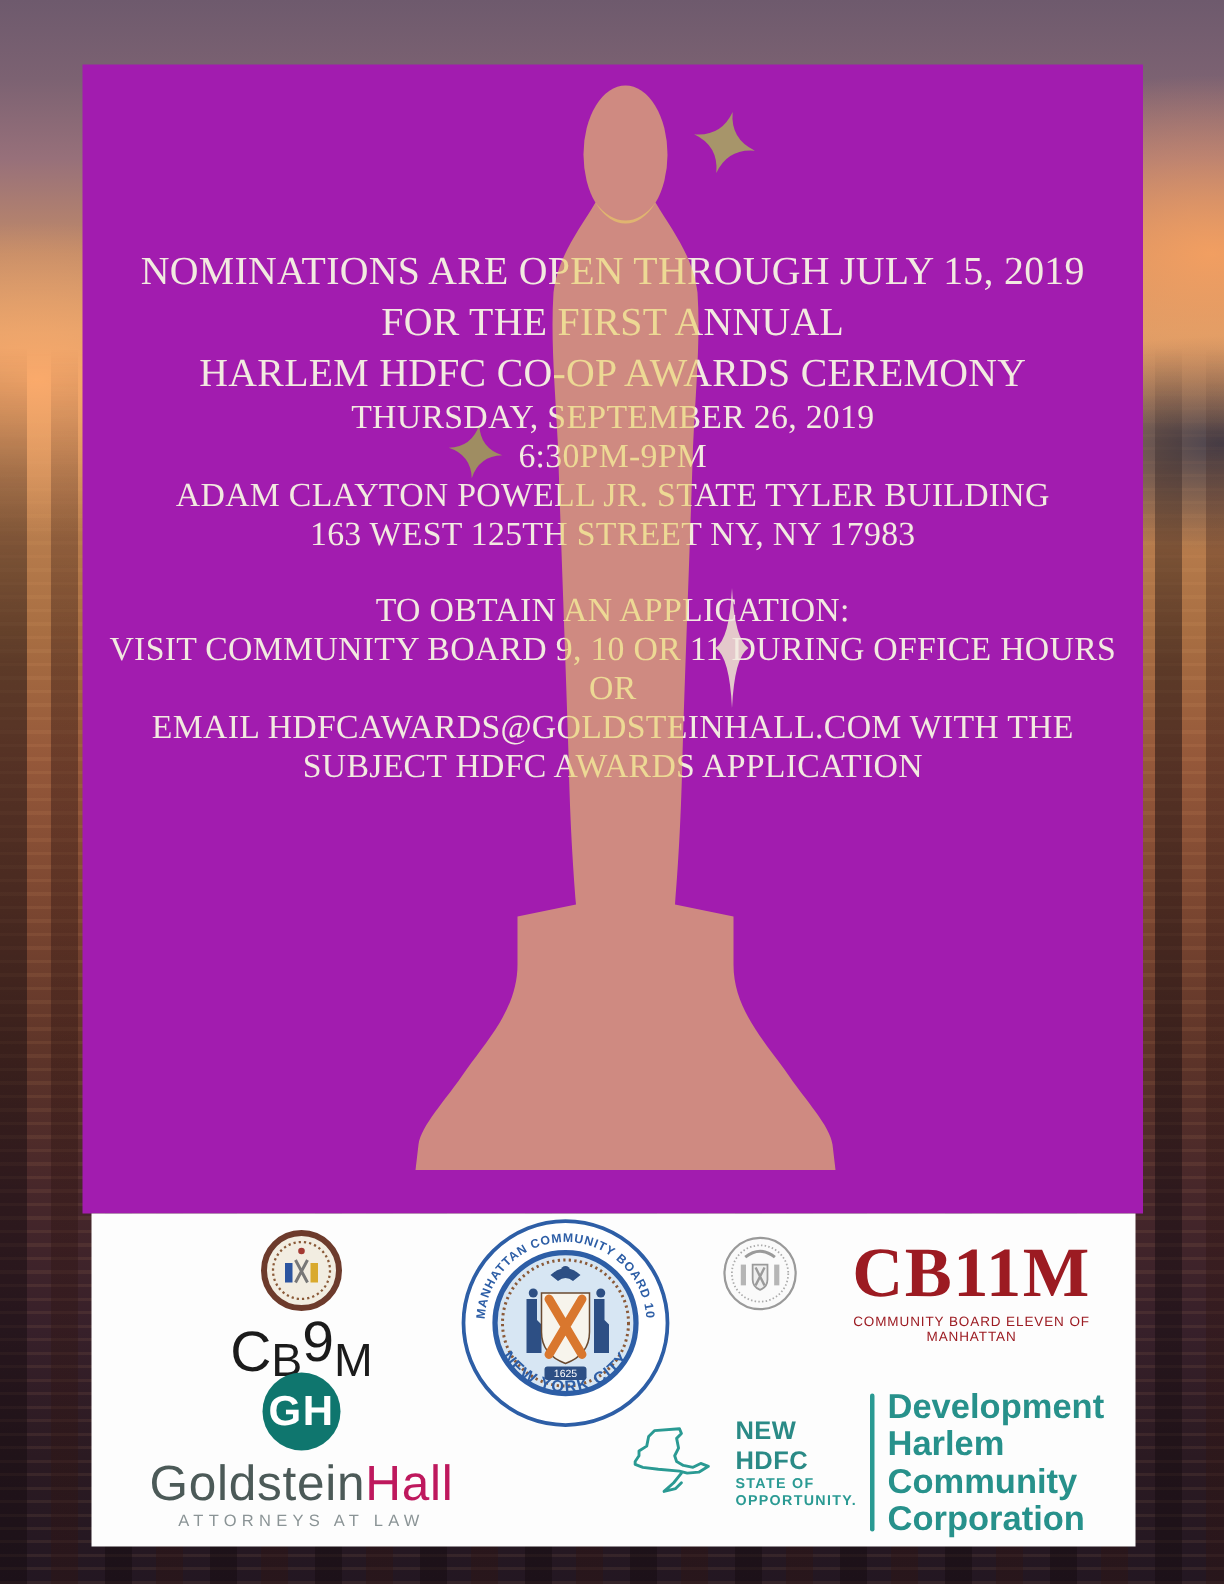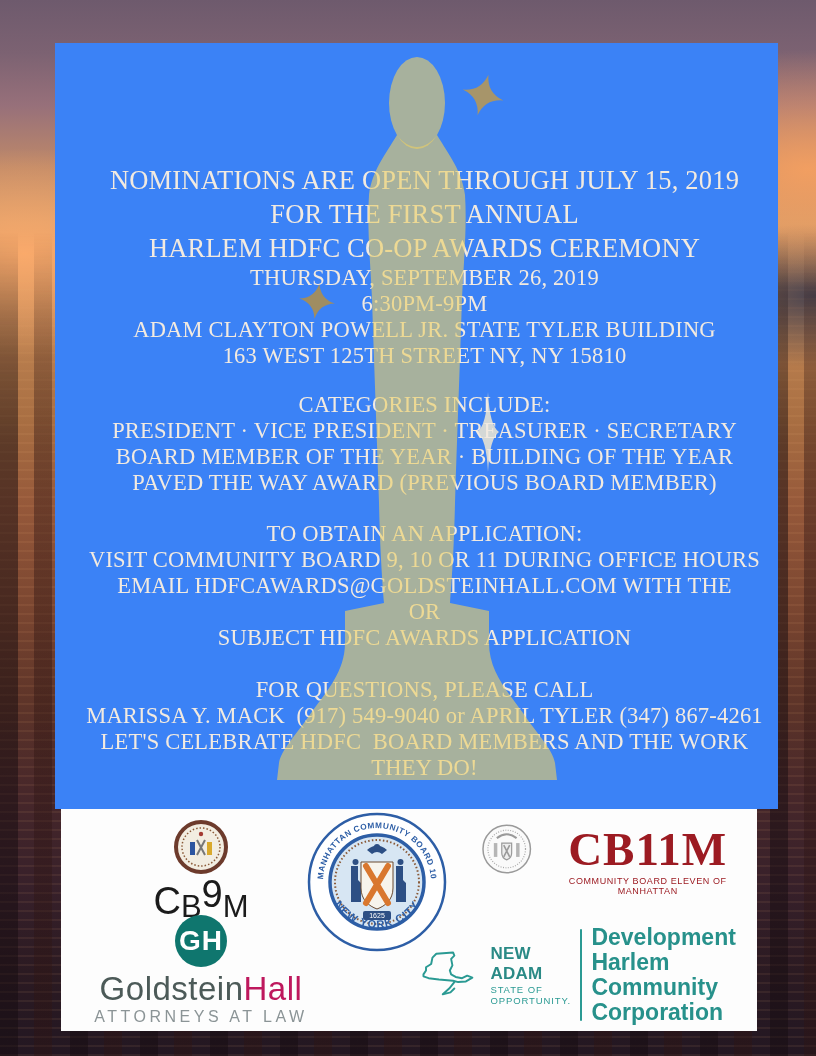--- a/index.html
+++ b/index.html
@@ -21,21 +21,21 @@
     background:
       repeating-linear-gradient(90deg, rgba(22,12,16,.5) 0 18px, rgba(0,0,0,0) 18px 34px,
         rgba(48,22,20,.42) 34px 52px, rgba(0,0,0,0) 52px 70px),
       repeating-linear-gradient(0deg, rgba(255,190,130,.08) 0 2px, rgba(0,0,0,0) 2px 9px);
     -webkit-mask-image:linear-gradient(180deg, transparent 0 22%, rgba(0,0,0,.55) 30%, #000 42% 100%);
     mask-image:linear-gradient(180deg, transparent 0 22%, rgba(0,0,0,.55) 30%, #000 42% 100%);
   }
 
   
   .card{position:absolute;left:55px;top:43px;width:707px;height:766px;
-        background:#3b82f6;padding-left:16px;}
+        background:#a21caf;}
   .card svg.layer{position:absolute;left:0;top:0;width:707px;height:766px;pointer-events:none;}
   .behind-layer{z-index:0;}
   .statue-overlay{z-index:3;}
   .card-text{position:relative;z-index:1;padding-top:120px;text-align:center;
              color:#f2eae0;}
   .line{white-space:pre-wrap;letter-spacing:.2px;}
   .line-lg{font-size:26.5px;line-height:34px;}
   .line-md{font-size:22.5px;line-height:26px;}
   .sec-categories{margin-top:23px;}
   .sec-application{margin-top:25px;}
@@ -53,34 +53,34 @@
   .cb9m-9{font-size:38px;transform:translateY(-7px);}
   .cb9m-m{font-size:31px;transform:translateY(3px);}
 
   .gh-group{position:absolute;left:10px;top:106px;width:260px;text-align:center;}
   .gh-circle{display:inline-block;width:52px;height:52px;border-radius:50%;
              background:#0f766e;color:#fff;font-weight:bold;font-size:28px;
              line-height:52px;letter-spacing:1px;}
   .gh-name{font-size:33px;line-height:36px;letter-spacing:.5px;margin-top:4px;}
   .gh-name .gn1{color:#4c5a58;}
   .gh-name .gn2{color:#be185d;}
-  .gh-tagline{font-size:16px;letter-spacing:3.5px;color:#8b9496;margin-top:1px;}
+  .gh-tagline{font-size:11px;letter-spacing:3.5px;color:#8b9496;margin-top:1px;}
 
   .cb10-seal{position:absolute;left:246px;top:3px;width:140px;height:140px;}
 
   .cb11m-group{position:absolute;left:420px;top:14px;display:flex;align-items:flex-start;gap:6px;}
   .cb11m-col{text-align:center;}
   .cb11m-label{font-family:"Liberation Serif",serif;font-weight:bold;font-size:47px;
                line-height:52px;color:#9c1b22;letter-spacing:1px;}
   .cb11m-tagline{font-size:9px;letter-spacing:.6px;color:#9c1b22;margin-top:1px;}
 
   .nys-group{position:absolute;left:356px;top:116px;display:flex;align-items:center;gap:9px;}
   .ny-text{text-align:left;}
   .ny-line1{font-weight:bold;font-size:17px;color:#2a8a86;letter-spacing:.3px;}
-  .ny-line2,.ny-line3{font-weight:normal;font-size:9.5px;color:#2a9a93;letter-spacing:.9px;}
+  .ny-line2,.ny-line3{font-weight:bold;font-size:9.5px;color:#2a9a93;letter-spacing:.9px;}
   .nys-divider{width:3px;height:92px;background:#2a9a93;border-radius:2px;}
   .harlem-text{text-align:left;font-weight:bold;font-size:23px;line-height:25px;color:#27918b;}
 </style>
 </head>
 <body>
 
 <div class="poster">
   <div class="bg"></div>
   <div class="bg-buildings"></div>
 
@@ -95,39 +95,28 @@
     <div class="card-text">
       <div class="sec-title">
         <div class="line line-lg">NOMINATIONS ARE OPEN THROUGH JULY 15, 2019</div>
         <div class="line line-lg">FOR THE FIRST ANNUAL</div>
         <div class="line line-lg">HARLEM HDFC CO-OP AWARDS CEREMONY</div>
       </div>
       <div class="sec-event">
         <div class="line line-md">THURSDAY, SEPTEMBER 26, 2019</div>
         <div class="line line-md">6:30PM-9PM</div>
         <div class="line line-md">ADAM CLAYTON POWELL JR. STATE TYLER BUILDING</div>
-        <div class="line line-md">163 WEST 125TH STREET NY, NY 15810</div>
-      </div>
-      <div class="sec-categories">
-        <div class="line line-md">CATEGORIES INCLUDE:</div>
-        <div class="line line-md">PRESIDENT · VICE PRESIDENT · TREASURER · SECRETARY</div>
-        <div class="line line-md">BOARD MEMBER OF THE YEAR · BUILDING OF THE YEAR</div>
-        <div class="line line-md">PAVED THE WAY AWARD (PREVIOUS BOARD MEMBER)</div>
+        <div class="line line-md">163 WEST 125TH STREET NY, NY 17983</div>
       </div>
       <div class="sec-application">
         <div class="line line-md">TO OBTAIN AN APPLICATION:</div>
         <div class="line line-md">VISIT COMMUNITY BOARD 9, 10 OR 11 DURING OFFICE HOURS</div>
+        <div class="line line-md">OR</div>
         <div class="line line-md">EMAIL HDFCAWARDS@GOLDSTEINHALL.COM WITH THE</div>
-        <div class="line line-md">OR</div>
         <div class="line line-md">SUBJECT HDFC AWARDS APPLICATION</div>
-      </div>
-      <div class="sec-questions">
-        <div class="line line-md">FOR QUESTIONS, PLEASE CALL</div>
-        <div class="line line-md">MARISSA Y. MACK  (917) 549-9040 or APRIL TYLER (347) 867-4261</div>
-        <div class="line line-md">LET'S CELEBRATE HDFC  BOARD MEMBERS AND THE WORK THEY DO!</div>
       </div>
     </div>
 
     <svg class="layer statue-overlay" viewBox="0 0 707 766">
       <g fill="rgba(234,206,102,0.62)">
         <ellipse cx="362" cy="60" rx="28" ry="46"></ellipse>
         <path d="M 342 92
           C 330 112 317 128 314 152
           C 312 183 315 215 317 255
           C 319 320 322 395 324 460
@@ -212,21 +201,21 @@
         <div class="cb11m-tagline">COMMUNITY BOARD ELEVEN OF MANHATTAN</div>
       </div>
     </div>
 
     <div class="nys-group">
       <svg width="82" height="78" viewBox="0 0 100 90">
         <path d="M10 44 L14 38 L14 33 L22 28 L24 18 L30 12 L56 10 L58 15 L53 20 L55 30 L51 38 L53 44 L60 48 L70 50 L78 46 L86 49 L76 55 L64 56 L56 54 L34 52 L18 50 L10 47 Z" fill="none" stroke="#2a9a93" stroke-width="3" stroke-linejoin="round"></path>
         <path d="M58 56 L50 66 L40 75 M40 75 L52 72 L58 66" fill="none" stroke="#2a9a93" stroke-width="3" stroke-linecap="round" stroke-linejoin="round"></path>
       </svg>
       <div class="ny-text">
-        <div class="ny-line1">NEW ADAM</div>
+        <div class="ny-line1">NEW HDFC</div>
         <div class="ny-line2">STATE OF</div>
         <div class="ny-line3">OPPORTUNITY.</div>
       </div>
       <div class="nys-divider"></div>
       <div class="harlem-text">
         <div>Development</div>
         <div>Harlem Community</div>
         <div>Corporation</div>
       </div>
     </div>

